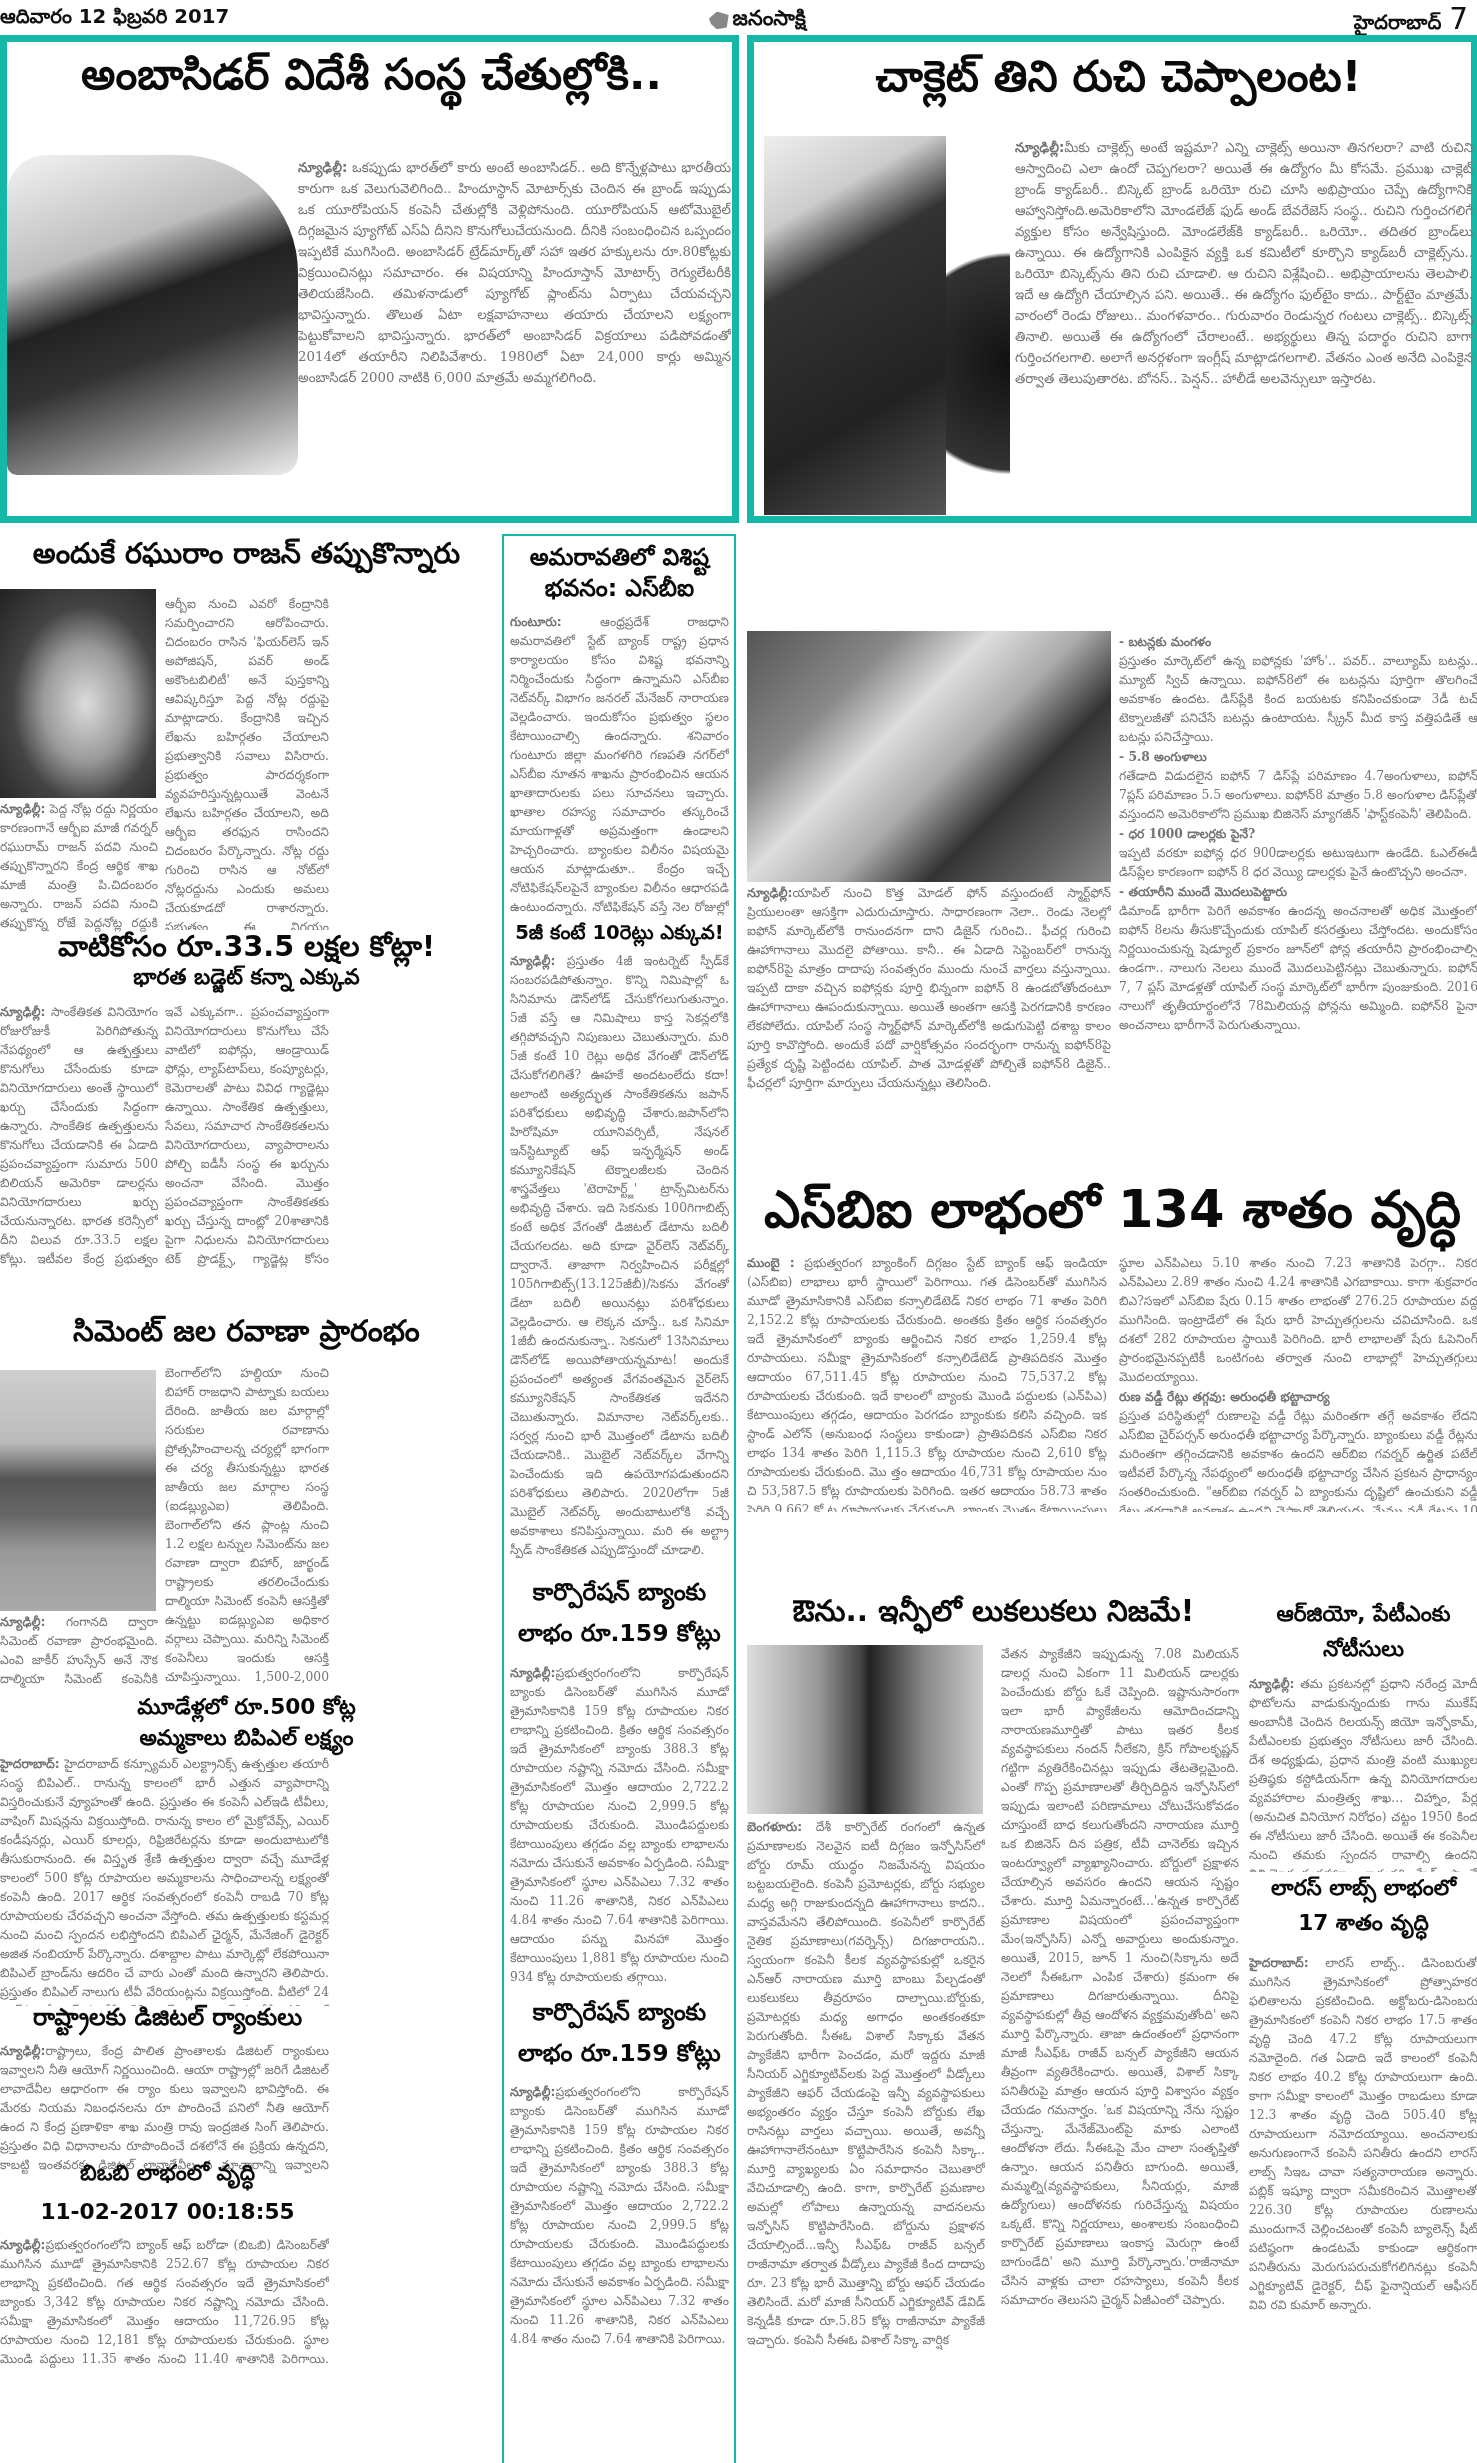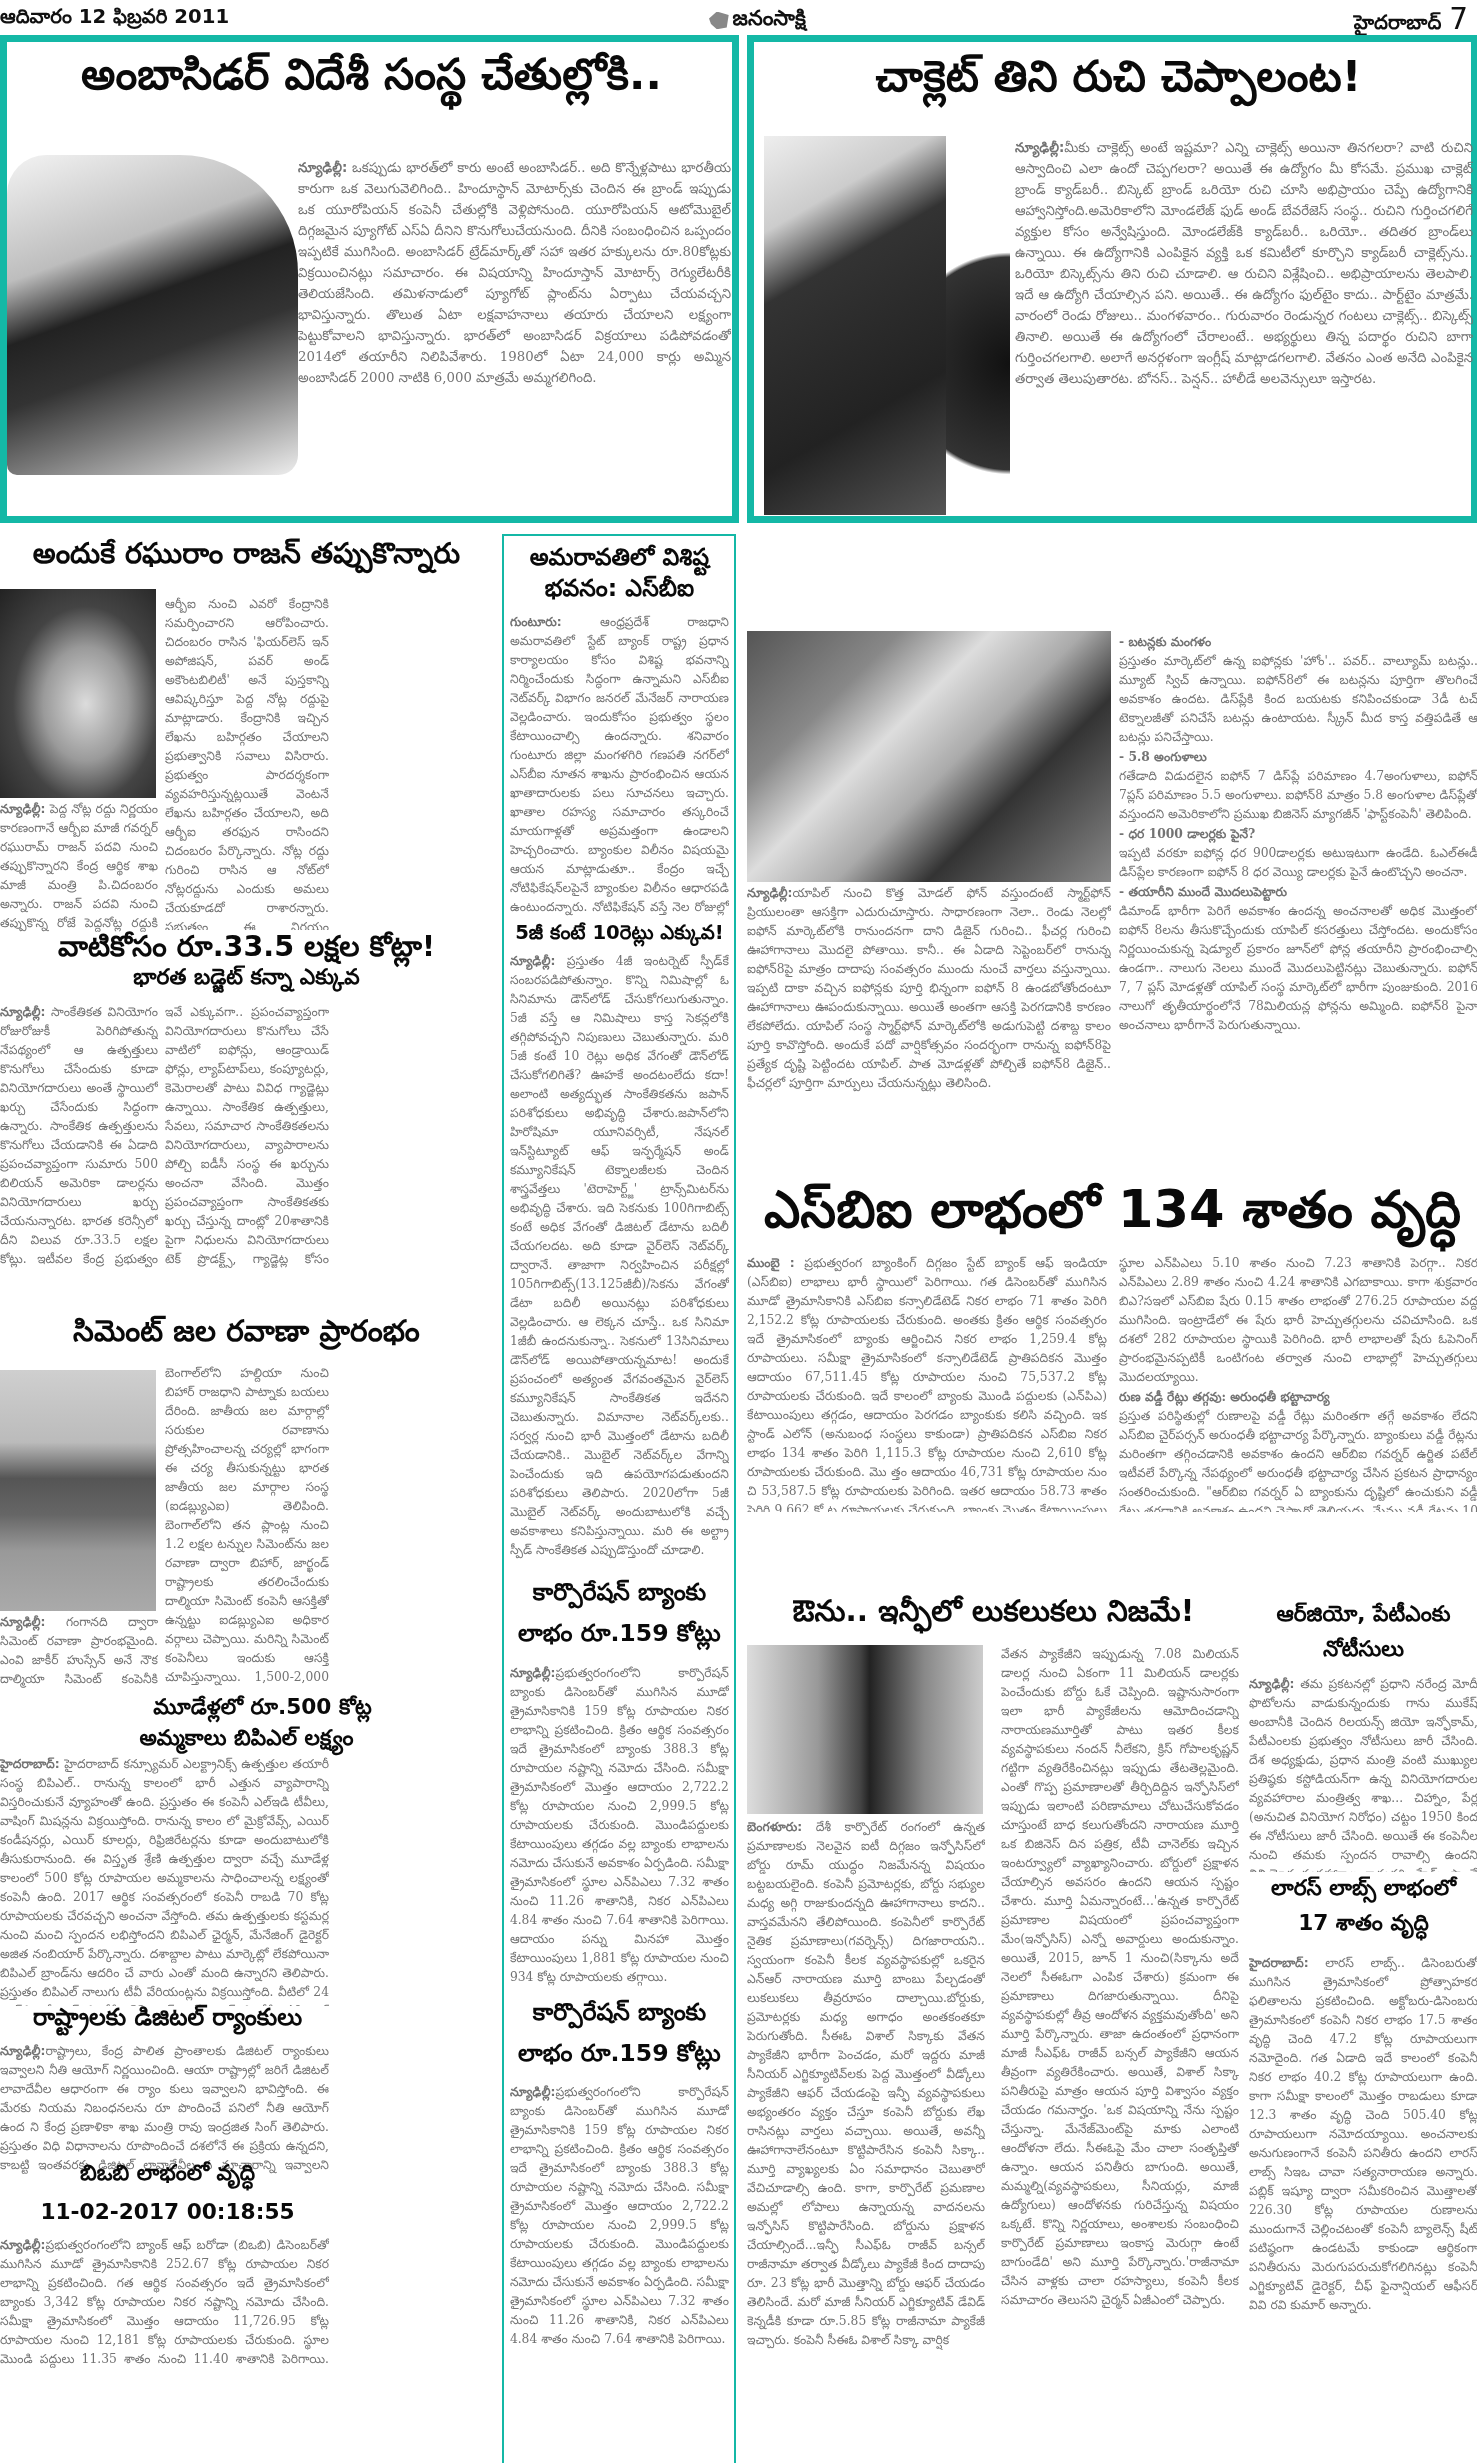--- a/index.html
+++ b/index.html
@@ -9,21 +9,21 @@
   .box { position:absolute; border:7px solid #14b8a6; box-sizing:border-box; }
   .headline { position:absolute; font-weight:bold; text-align:center; line-height:1.05; color:#0a0a0a; }
   .body { position:absolute; font-family:"DejaVu Serif", serif; font-size:13.3px; line-height:21px; text-align:justify; color:#737373; overflow:hidden; }
   .body b { font-family:"DejaVu Sans", sans-serif; }
   .img { position:absolute; overflow:hidden; }
   .sub { font-weight:bold; }
 </style>
 </head>
 <body>
 
-<div class="abs hdr" style="left:0;top:4.9px;">ఆదివారం 12 ఫిబ్రవరి 2011</div>
+<div class="abs hdr" style="left:0;top:4.9px;">ఆదివారం 12 ఫిబ్రవరి 2017</div>
 <div class="abs" style="left:709px;top:5.9px;display:flex;align-items:center;gap:3.9px;">
   <span style="display:inline-block;width:19.7px;height:17.7px;background:#888;clip-path:polygon(0 40%,40% 0,100% 20%,90% 90%,40% 100%,10% 70%);"></span>
   <span style="font-size:21px;font-weight:bold;">జనంసాక్షి</span>
 </div>
 <div class="abs" style="right:9.9px;top:2px;display:flex;align-items:baseline;gap:7.9px;">
   <span style="font-size:19.7px;font-weight:bold;">హైదరాబాద్</span>
   <span style="font-size:29.6px;">7</span>
 </div>
 
 <div class="box" style="left:0;top:35px;width:739px;height:488px;">
@@ -65,21 +65,21 @@
 </div>
 
 <div class="abs" style="left:0;top:1310px;width:493px;height:379px;">
   <div class="headline" style="left:0;top:5.9px;width:493px;font-size:29.6px;">సిమెంట్ జల రవాణా ప్రారంభం</div>
   <div class="img" style="left:0;top:60px;width:156px;height:241px;background:linear-gradient(180deg,#cfcfcf 0%,#bbb 30%,#555 45%,#666 60%,#999 75%,#aaa 100%);"></div>
   <div class="body" style="left:0;top:303px;width:158px;height:77px;font-size:12.3px;line-height:19px;"><b>న్యూఢిల్లీ:</b> <span>గంగానది ద్వారా సిమెంట్ రవాణా ప్రారంభమైంది. ఎంవి జాకీర్ హుస్సేన్ అనే నౌక దాల్మియా సిమెంట్ కంపెనీకి చెందిన 350 టన్నుల సిమెంట్‌తో ఈ నెల 5న పశ్చిమ</span></div>
   <div class="body" style="left:165px;top:54px;width:164px;height:325px;font-size:12.3px;line-height:19px;"><span>బెంగాల్‌లోని హల్దియా నుంచి బిహార్ రాజధాని పాట్నాకు బయలు దేరింది. జాతీయ జల మార్గాల్లో సరుకుల రవాణాను ప్రోత్సహించాలన్న చర్యల్లో భాగంగా ఈ చర్య తీసుకున్నట్టు భారత జాతీయ జల మార్గాల సంస్థ (ఐడబ్ల్యుఎఐ) తెలిపింది. బెంగాల్‌లోని తన ప్లాంట్ల నుంచి 1.2 లక్షల టన్నుల సిమెంట్‌ను జల రవాణా ద్వారా బిహార్, జార్ఖండ్ రాష్ట్రాలకు తరలించేందుకు దాల్మియా సిమెంట్ కంపెనీ ఆసక్తితో ఉన్నట్టు ఐడబ్ల్యుఎఐ అధికార వర్గాలు చెప్పాయి. మరిన్ని సిమెంట్ కంపెనీలు ఇందుకు ఆసక్తి చూపిస్తున్నాయి. 1,500-2,000 టన్నుల సరుకు రవాణా సామర్థ్యం ఉండే పడవల, బోట్లు ప్రయాణించేలా ఐడబ్ల్యుఎఐ పాట్నా-హల్దియా మార్గాన్ని అభివృద్ధి చేస్తోంది. ప్రపంచ బ్యాంకు ఇందుకు అవసరమైన సాంకేతిక, ఆర్థిక సహాయం అందిస్తోంది.</span></div>
 </div>
 
 <div class="abs" style="left:0;top:1696px;width:493px;height:335px;">
-  <div class="headline" style="left:0;top:0;width:493px;font-size:21.7px;padding-left:16px;">మూడేళ్లలో రూ.500 కోట్ల</div>
+  <div class="headline" style="left:0;top:0;width:493px;font-size:21.7px;">మూడేళ్లలో రూ.500 కోట్ల</div>
   <div class="headline" style="left:0;top:30.5px;width:493px;font-size:21.7px;">అమ్మకాలు బిపిఎల్ లక్ష్యం</div>
   <div class="body" style="left:0;top:59px;width:329px;height:251px;font-size:12.3px;line-height:19px;"><b>హైదరాబాద్:</b> <span>హైదరాబాద్ కన్స్యూమర్ ఎలక్ట్రానిక్స్ ఉత్పత్తుల తయారీ సంస్థ బిపిఎల్.. రానున్న కాలంలో భారీ ఎత్తున వ్యాపారాన్ని విస్తరించుకునే వ్యూహంతో ఉంది. ప్రస్తుతం ఈ కంపెనీ ఎల్ఇడి టీవీలు, వాషింగ్ మిషన్లను విక్రయిస్తోంది. రానున్న కాలం లో మైక్రోవేవ్స్, ఎయిర్ కండీషనర్లు, ఎయిర్ కూలర్లు, రిఫ్రిజిరేటర్లను కూడా అందుబాటులోకి తీసుకురానుంది. ఈ విస్తృత శ్రేణి ఉత్పత్తుల ద్వారా వచ్చే మూడేళ్ల కాలంలో 500 కోట్ల రూపాయల అమ్మకాలను సాధించాలన్న లక్ష్యంతో కంపెనీ ఉంది. 2017 ఆర్థిక సంవత్సరంలో కంపెనీ రాబడి 70 కోట్ల రూపాయలకు చేరవచ్చని అంచనా వేస్తోంది. తమ ఉత్పత్తులకు కస్టమర్ల నుంచి మంచి స్పందన లభిస్తోందని బిపిఎల్ ఛైర్మన్, మేనేజింగ్ డైరెక్టర్ అజిత నంబియార్ పేర్కొన్నారు. దశాబ్దాల పాటు మార్కెట్లో లేకపోయినా బిపిఎల్ బ్రాండ్‌ను ఆదరిం చే వారు ఎంతో మంది ఉన్నారని తెలిపారు. ప్రస్తుతం బిపిఎల్ నాలుగు టీవీ వేరియంట్లను విక్రయిస్తోంది. వీటిలో 24 హెచ్‌డి రెడీ ఎల్ఇడి టీవీ, 32 ఫుల్ హెచ్‌డి ఎల్ఇడి టీవీ, 40 ఫుల్ హెచ్‌డి ఎల్ఇడి టీవీ, 43 యుహెచ్‌డి స్మార్ట్ ఎల్ఇడి టీవీ ఉన్నాయి. అంతేకాకుండా పలు రకాల వాషింగ్ మిషన్లను విక్రయిస్తోంది. వీటన్నింటిలోనూ అత్యాధునిక టెక్నాలజీ, ఫీచర్లు ఉన్నట్టు కంపెనీ పేర్కొంది.</span></div>
 </div>
 
 <div class="abs" style="left:0;top:2005px;width:493px;height:172px;">
   <div class="headline" style="left:0;top:0;width:335px;font-size:23.6px;">రాష్ట్రాలకు డిజిటల్ ర్యాంకులు</div>
   <div class="body" style="left:0;top:37px;width:329px;height:133px;font-size:12.3px;line-height:19px;"><b>న్యూఢిల్లీ:</b><span>రాష్ట్రాలు, కేంద్ర పాలిత ప్రాంతాలకు డిజిటల్ ర్యాంకులు ఇవ్వాలని నీతి ఆయోగ్ నిర్ణయించింది. ఆయా రాష్ట్రాల్లో జరిగే డిజిటల్ లావాదేవీల ఆధారంగా ఈ ర్యాం కులు ఇవ్వాలని భావిస్తోంది. ఈ మేరకు నియమ నిబంధనలను రూ పొందించే పనిలో నీతి ఆయోగ్ ఉంద ని కేంద్ర ప్రణాళికా శాఖ మంత్రి రావు ఇంద్రజిత సింగ్ తెలిపారు. ప్రస్తుతం విధి విధానాలను రూపొందించే దశలోనే ఈ ప్రక్రియ ఉన్నదని, కాబట్టి ఇంతవరకు డిజిటల్ లావాదేవీల స మాచారాన్ని ఇవ్వాలని రాష్ట్రాలను నీతి ఆయోగ్ ఇంకా కోరలేదని వివరించారు.</span></div>
 </div>
 
 <div class="abs" style="left:0;top:2162px;width:493px;height:256px;">

